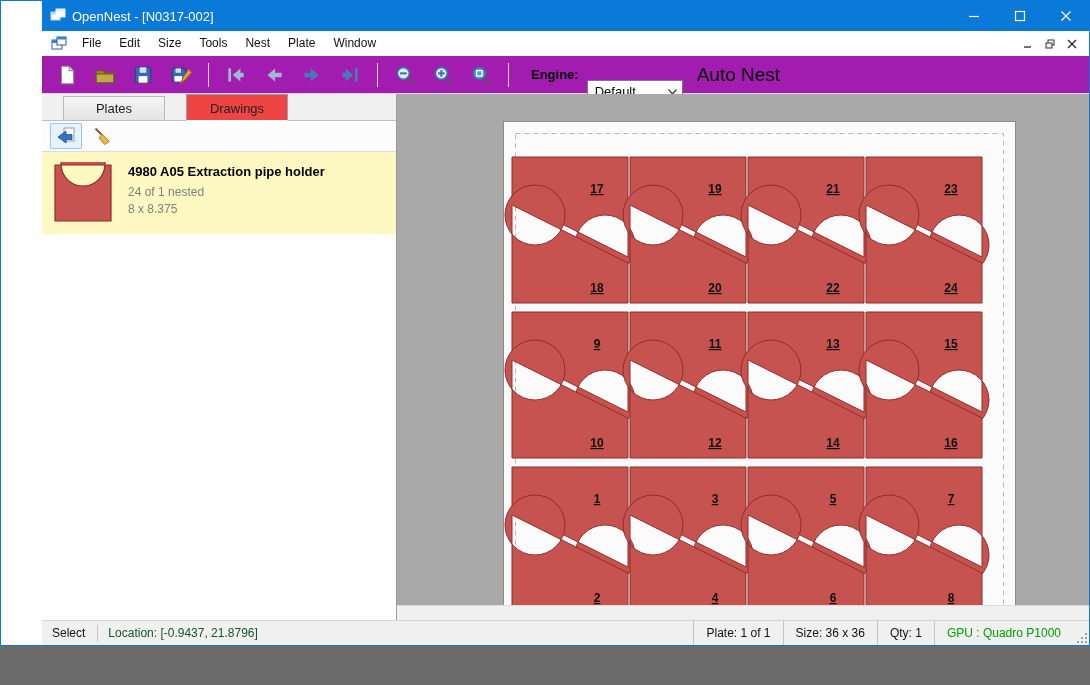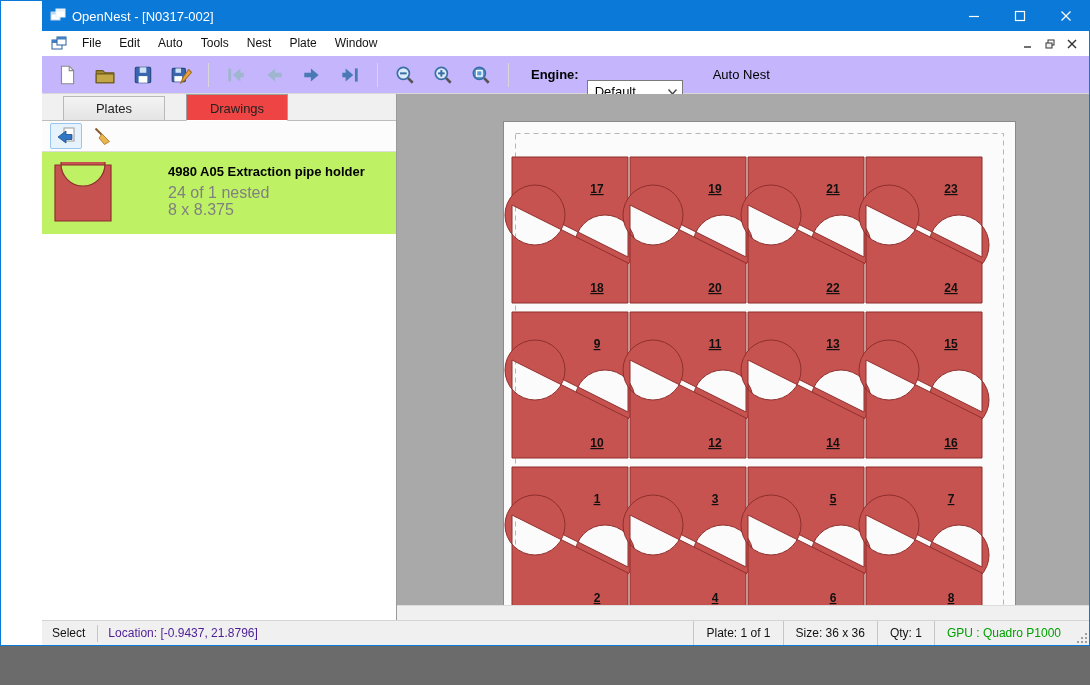--- a/index.html
+++ b/index.html
@@ -15,55 +15,55 @@
   .win-btn { width:46px; height:30px; display:flex; align-items:center; justify-content:center; }
 
   
   .menubar { height:25px; background:#fff; display:flex; align-items:center; flex:0 0 auto; }
   .mdi-icon { margin:0 6px 0 9px; display:flex; }
   .menu-item { font-size:12px; color:#111; padding:0 9px; line-height:25px; cursor:default; }
   .mdi-controls { margin-left:auto; display:flex; align-items:center; padding-right:6px; }
   .mdi-btn { width:22px; height:20px; display:flex; align-items:center; justify-content:center; }
 
   
-  .toolbar { height:38px; background:#c4b5fd; border-bottom:1px solid #d9d9d9; display:flex; align-items:center; flex:0 0 auto; padding-left:6px; }
+  .toolbar { height:38px; background:#a21caf; border-bottom:1px solid #d9d9d9; display:flex; align-items:center; flex:0 0 auto; padding-left:6px; }
   .tool-btn { width:38px; height:32px; display:flex; align-items:center; justify-content:center; border:1px solid transparent; border-radius:2px; }
   .tool-sep { width:1px; height:24px; background:#d8d8d8; margin:0 8px; }
   .engine-label { font-size:13px; font-weight:bold; margin:0 8px 0 14px; }
   .combobox { width:96px; height:23px; background:#fff; border:1px solid #7a7a7a; display:flex; align-items:center; font-size:13px; padding-left:7px; position:relative;margin-top:34px; }
   .combobox .chev { margin-left:auto; padding-right:5px; display:flex; }
-  .autonest { font-size:13px; margin-left:22px; padding:4px 8px; border-radius:2px; }
+  .autonest { font-size:19px; margin-left:6px; padding:4px 8px; border-radius:2px; }
 
   
   .body { flex:1 1 auto; display:flex; min-height:0; }
   .sidebar { width:355px; flex:0 0 355px; background:#fff; border-right:1px solid #9a9a9a; display:flex; flex-direction:column; }
   .tabstrip { height:27px; background:#f0f0f0; display:flex; align-items:flex-end; border-bottom:1px solid #bdbdbd; }
   .tab { width:102px; text-align:center; font-size:13px; color:#222;margin-left:21px; }
   .tab.inactive { height:24px; line-height:24px; background:linear-gradient(#f4f4f4,#e4e4e4); border:1px solid #b9b9b9; border-bottom:none; }
   .tab.active { height:27px; line-height:27px; background:#ef4444; border:1px solid #9f9f9f; border-bottom:1px solid #fff; margin-bottom:-1px; }
   .panel-toolbar { height:31px; display:flex; align-items:center; padding-left:8px; background:#fcfcfc; border-bottom:1px solid #dcdcdc; }
   .ptool-btn { width:32px; height:26px; display:flex; align-items:center; justify-content:center; border:1px solid transparent; border-radius:2px; margin-right:4px; }
   .ptool-btn.outlined { border-color:#98c6ef; background:#e6f2fc; }
   .drawing-list { flex:1 1 auto; background:#fff; overflow:hidden; }
-  .drawing-item { background:#bef264; display:flex; padding:10px 8px 10px 10px; cursor:default;gap:40px; }
+  .drawing-item { background:#fef9c3; display:flex; padding:10px 8px 10px 10px; cursor:default; }
   .thumb { width:62px; flex:0 0 62px; display:flex; align-items:flex-start; justify-content:center; }
   .meta { padding-left:14px; }
   .meta .dtitle { font-size:13px; font-weight:bold; color:#000; margin:2px 0 5px 0; }
-  .meta .sub { font-size:16px; color:#808080; line-height:17px; }
+  .meta .sub { font-size:12px; color:#808080; line-height:17px; }
 
   
   .canvas { flex:1 1 auto; background:#a9a9a9; position:relative; overflow:hidden; }
   .plate { position:absolute; left:106px; top:27px; }
   .hscroll { position:absolute; left:0; right:0; bottom:0; height:15px; background:#f0f0f0; border-top:1px solid #dcdcdc; }
 
   
   .statusbar { height:25px; flex:0 0 auto; background:#f0f0f0; border-top:1px solid #d4d4d4; display:flex; align-items:center; font-size:12px; color:#111; }
   .status-mode { padding:0 12px 0 10px; }
   .ssep { width:1px; height:17px; background:#c6c6c6; }
-  .status-location { padding:0 10px; color:#4c1d95; }
+  .status-location { padding:0 10px; color:#14532d; }
   .status-right { margin-left:auto; display:flex; align-items:center; height:100%; }
   .scell { padding:0 12px; display:flex; align-items:center; height:100%; border-left:1px solid #c6c6c6; }
   .scell.gpu { color:var(--gpu,#00a000); }
   .grip { width:16px; height:100%; display:flex; align-items:flex-end; justify-content:flex-end; }
 </style>
 </head>
 <body>
 
 <div class="window">
 
@@ -104,21 +104,21 @@
     <span class="mdi-icon">
       <svg width="16" height="16" viewBox="0 0 16 16">
           <rect x="1" y="4" width="10" height="9" fill="#fff" stroke="#2b5fa0"></rect>
           <rect x="1" y="4" width="10" height="3" fill="#3f7fc6"></rect>
           <rect x="6" y="1" width="9" height="8" fill="#fff" stroke="#2b5fa0"></rect>
           <rect x="6" y="1" width="9" height="2.5" fill="#3f7fc6"></rect>
         </svg>
     </span>
     <span class="menu-item">File</span>
     <span class="menu-item">Edit</span>
-    <span class="menu-item">Auto</span>
+    <span class="menu-item">Size</span>
     <span class="menu-item">Tools</span>
     <span class="menu-item">Nest</span>
     <span class="menu-item">Plate</span>
     <span class="menu-item">Window</span>
     <div class="mdi-controls">
       <div class="mdi-btn">
           <svg width="10" height="10" viewBox="0 0 10 10">
             <line x1="1" y1="8" x2="8" y2="8" stroke="#333" stroke-width="1.4"></line>
           </svg>
         </div>

